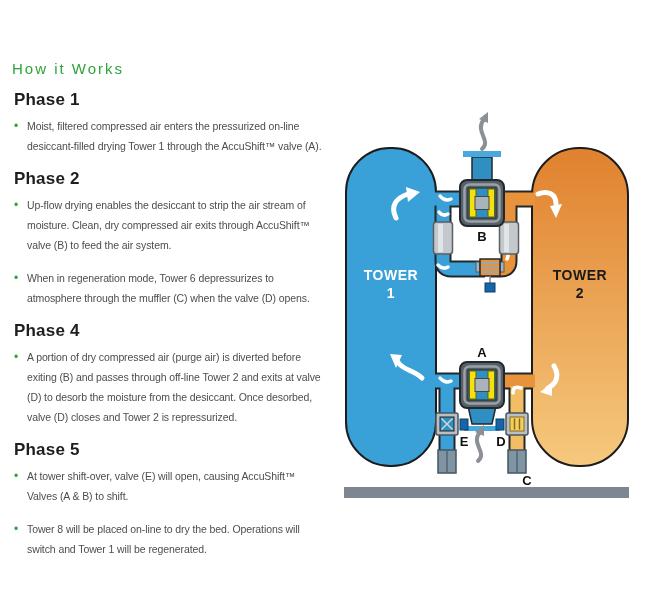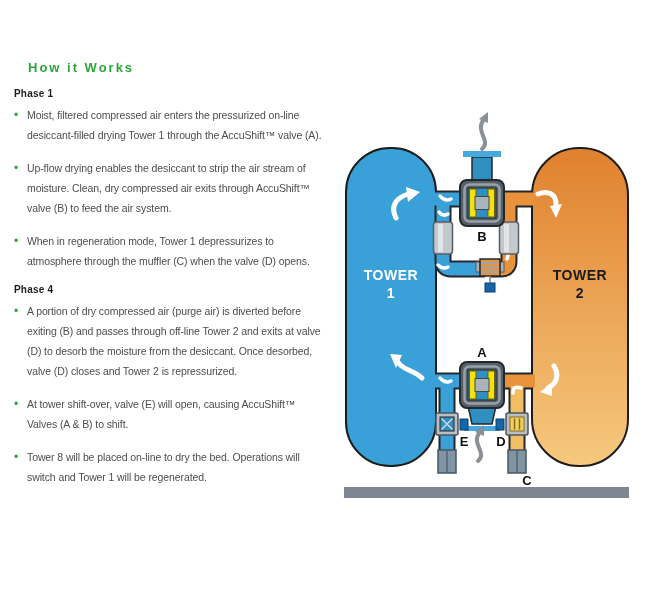--- a/index.html
+++ b/index.html
@@ -4,26 +4,26 @@
 <style>
   html,body{margin:0;padding:0;}
   body{
     width:650px;height:605px;background:#ffffff;position:relative;
     font-family:"Liberation Sans", sans-serif;overflow:hidden;
   }
   .text-col{
     position:absolute;left:12px;top:60px;width:322px;
   }
   .page-title{
-    font-size:13px;font-weight:bold;color:#2ea43c;letter-spacing:2px;
-    margin:0 0 4px 16px;
+    font-size:15px;font-weight:normal;color:#2ea43c;letter-spacing:2px;
+    margin:0 0 4px 0;
   }
   .phase{margin-top:13px;}
   .phase h3{
-    font-size:10px;font-weight:bold;color:#1e1e1e;margin:0 0 6px 2px;
+    font-size:17px;font-weight:bold;color:#1e1e1e;margin:0 0 6px 2px;
     letter-spacing:.2px;
   }
   .bullet-row{display:flex;align-items:flex-start;margin-left:2px;}
   .bullet-row .marker{
     color:#2ea43c;font-size:12px;line-height:20px;width:13px;flex:0 0 13px;
   }
   .bullet-row p{
     margin:0;font-size:10.5px;line-height:20px;color:#4d4d4d;
     letter-spacing:-0.1px;width:300px;
   }
@@ -40,42 +40,44 @@
 
   <div class="phase">
     <h3>Phase 1</h3>
     <div class="bullet-row">
       <span class="marker">•</span>
       <p>Moist, filtered compressed air enters the pressurized on-line desiccant-filled drying Tower 1 through the AccuShift™ valve (A).</p>
     </div>
   </div>
 
   <div class="phase">
+    <h3>Phase 2</h3>
     <div class="bullet-row">
       <span class="marker">•</span>
       <p>Up-flow drying enables the desiccant to strip the air stream of moisture. Clean, dry compressed air exits through AccuShift™ valve (B) to feed the air system.</p>
     </div>
   </div>
 
   <div class="phase">
     <div class="bullet-row">
       <span class="marker">•</span>
-      <p>When in regeneration mode, Tower 1 depressurizes to atmosphere through the muffler (C) when the valve (D) opens.</p>
+      <p>When in regeneration mode, Tower 6 depressurizes to atmosphere through the muffler (C) when the valve (D) opens.</p>
     </div>
   </div>
 
   <div class="phase">
     <h3>Phase 4</h3>
     <div class="bullet-row">
       <span class="marker">•</span>
       <p>A portion of dry compressed air (purge air) is diverted before exiting (B) and passes through off-line Tower 2 and exits at valve (D) to desorb the moisture from the desiccant. Once desorbed, valve (D) closes and Tower 2 is repressurized.</p>
     </div>
   </div>
 
   <div class="phase">
+    <h3>Phase 5</h3>
     <div class="bullet-row">
       <span class="marker">•</span>
       <p>At tower shift-over, valve (E) will open, causing AccuShift™ Valves (A &amp; B) to shift.</p>
     </div>
   </div>
 
   <div class="phase">
     <div class="bullet-row">
       <span class="marker">•</span>
       <p>Tower 8 will be placed on-line to dry the bed. Operations will switch and Tower 1 will be regenerated.</p>

